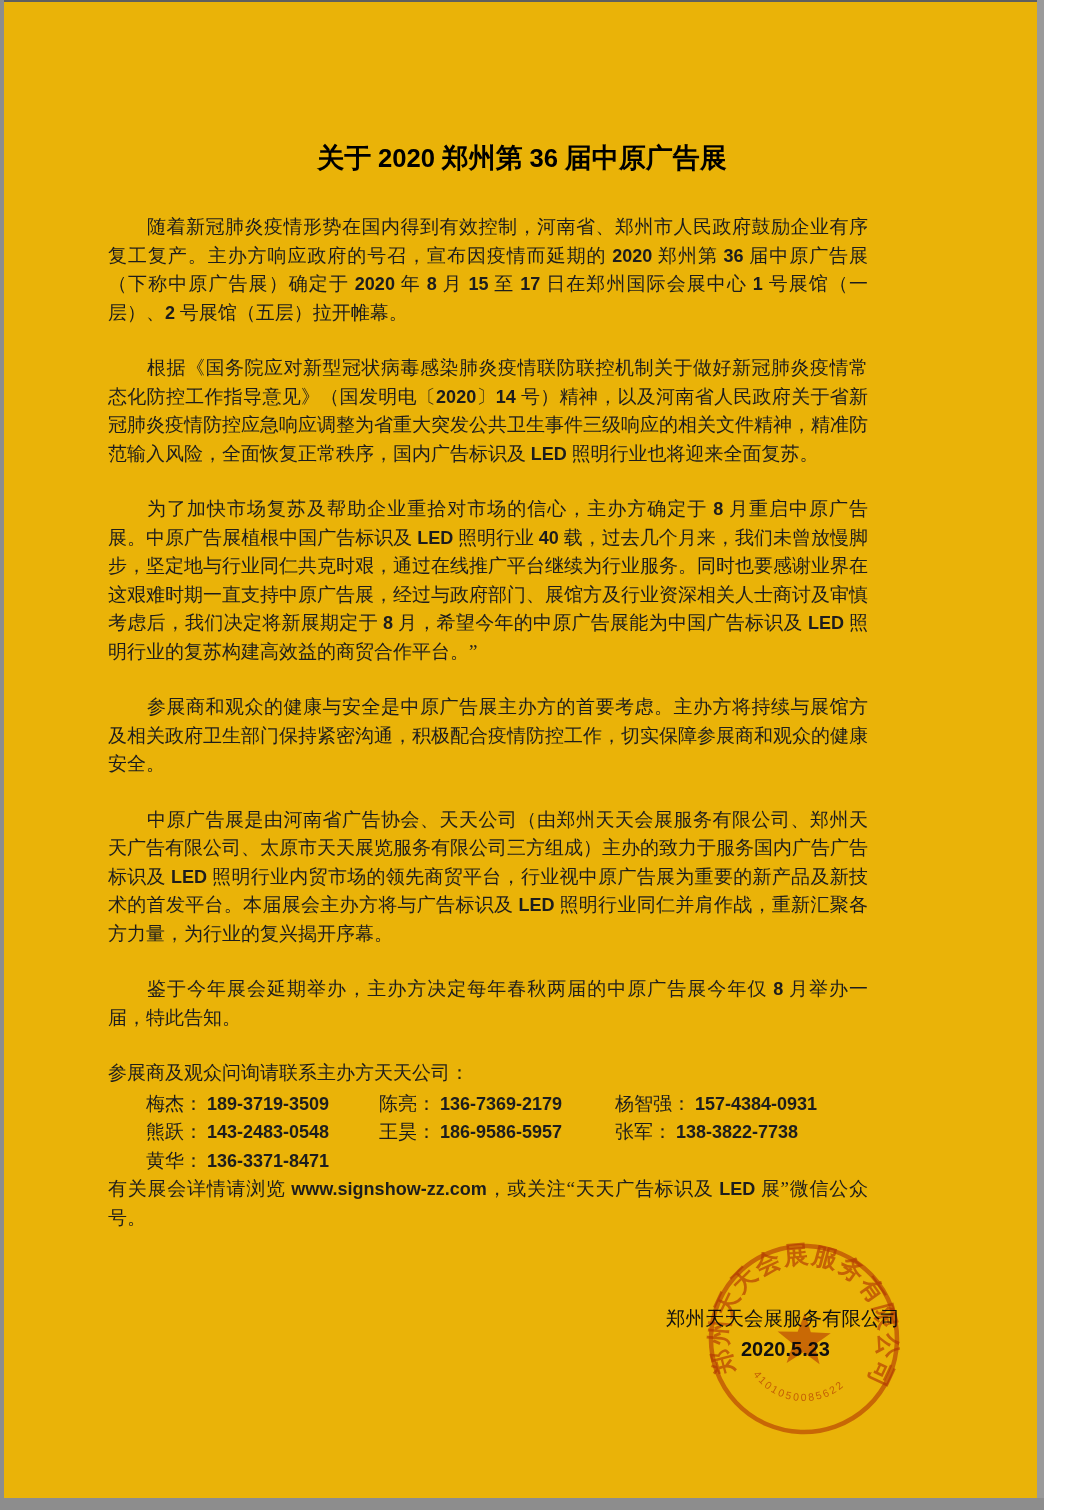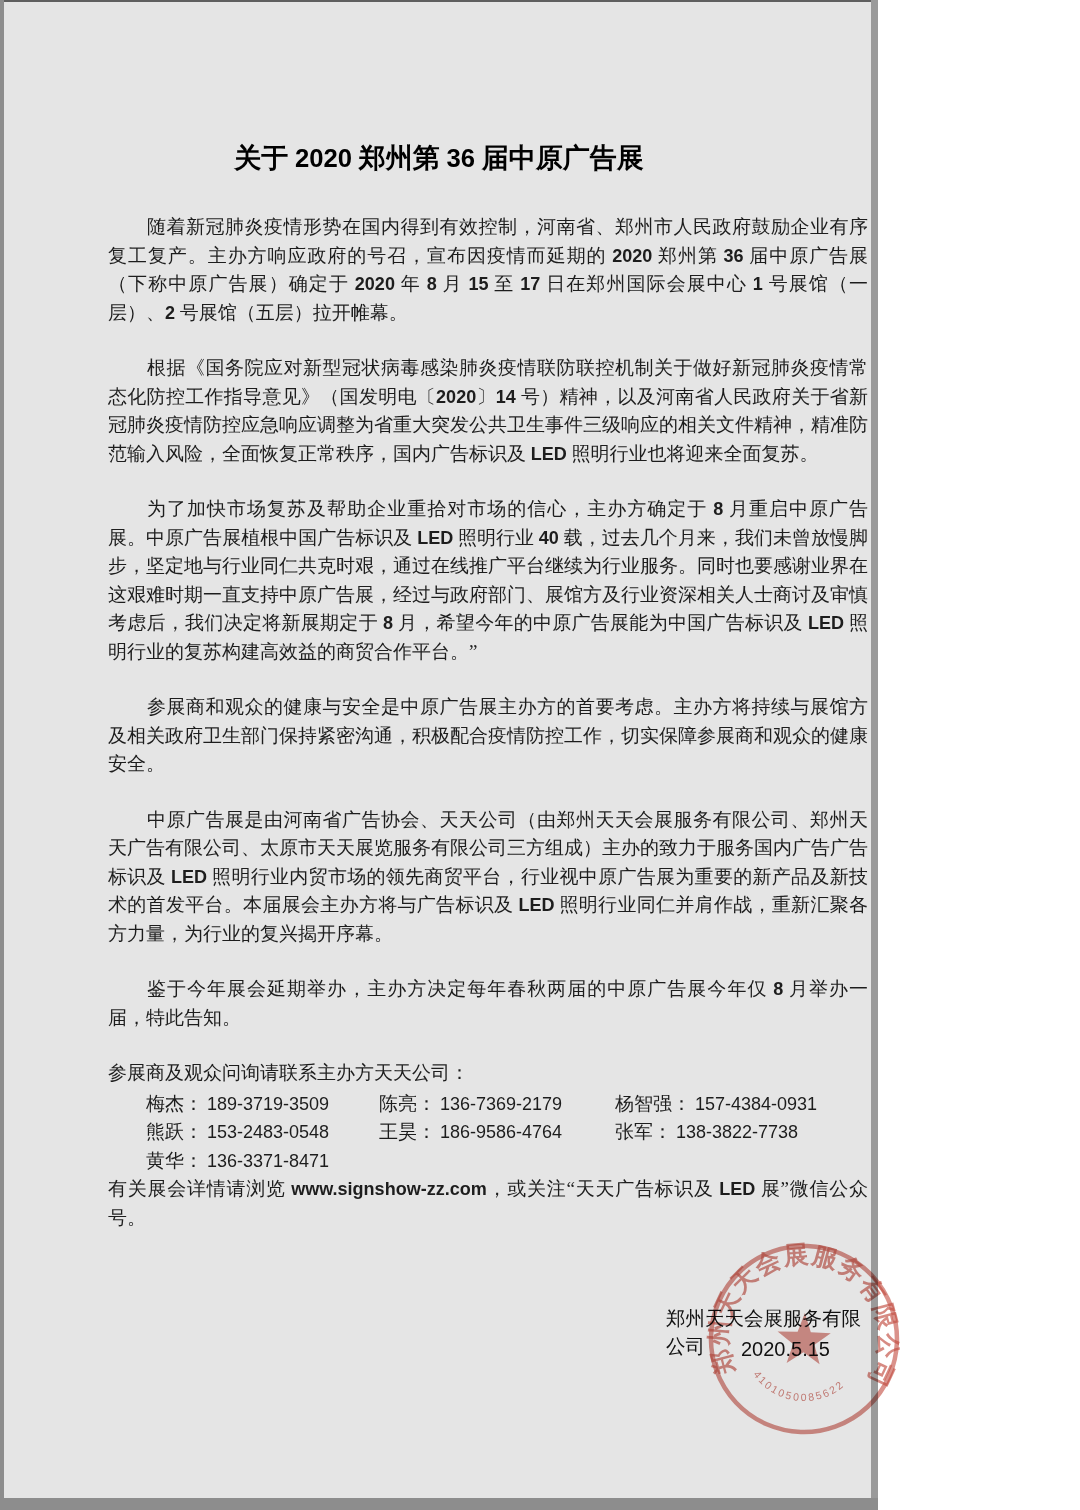--- a/index.html
+++ b/index.html
@@ -1,21 +1,21 @@
 <!DOCTYPE html>
 <html><head>
 <meta charset="utf-8">
 <style>
   html,body{margin:0;padding:0;}
   body{
     width:1080px;height:1510px;background:#ffffff;overflow:hidden;
     font-family:"Liberation Serif", serif;
   }
   .page{
-    position:relative;width:878px;height:1510px;background:#e5e5e5;color:#1d1d1d;
+    position:relative;width:1044px;height:1510px;background:#eab308;color:#1d1d1d;
   }
   
   .edge{position:absolute;background:#8d8d8d;}
   .edge-top{top:0;left:0;width:100%;height:2px;background:#5f5f5f;}
   .edge-left{top:0;left:0;width:4px;height:100%;}
   .edge-right{top:0;right:0;width:7px;height:100%;background:#9a9a9a;}
   .edge-bottom{bottom:0;left:0;width:100%;height:12px;}
 
   .title{
     margin:0;text-align:center;font-weight:bold;font-size:27px;line-height:30px;
@@ -25,21 +25,21 @@
   .title-2{padding-top:28px;}
 
   .doc-body{
     width:760px;margin:40px 0 0 108px;
     font-size:19px;line-height:28.5px;text-align:justify;
     color:#1d1d1d;
   }
   .doc-body p{margin:0 0 27px 0;}
   .para{text-indent:39px;}
   .lt{font-family:"Liberation Sans", sans-serif;font-weight:bold;font-size:0.95em;}
-  .c-phone,.sign-date{font-family:"Liberation Sans", sans-serif;font-weight:normal;}
+  .c-phone,.sign-date{font-family:"Liberation Sans", sans-serif;font-weight:bold;}
 
   .contact-intro{margin:20px 0 2px 0 !important;}
   .contact-grid{
     display:grid;grid-template-columns:233px 236px auto;
     padding-left:38px;line-height:28.5px;
   }
   .contact-cell{white-space:nowrap;}
   .c-phone{font-size:18px;margin-left:4px;}
   .website-line{margin:0 !important;}
 
@@ -82,38 +82,38 @@
       <div class="contact-cell">
         <span class="c-name">梅杰：</span><span class="c-phone">189-3719-3509</span>
       </div>
       <div class="contact-cell">
         <span class="c-name">陈亮：</span><span class="c-phone">136-7369-2179</span>
       </div>
       <div class="contact-cell">
         <span class="c-name">杨智强：</span><span class="c-phone">157-4384-0931</span>
       </div>
       <div class="contact-cell">
-        <span class="c-name">熊跃：</span><span class="c-phone">153-2483-0548</span>
+        <span class="c-name">熊跃：</span><span class="c-phone">143-2483-0548</span>
       </div>
       <div class="contact-cell">
-        <span class="c-name">王昊：</span><span class="c-phone">186-9586-4764</span>
+        <span class="c-name">王昊：</span><span class="c-phone">186-9586-5957</span>
       </div>
       <div class="contact-cell">
         <span class="c-name">张军：</span><span class="c-phone">138-3822-7738</span>
       </div>
       <div class="contact-cell">
         <span class="c-name">黄华：</span><span class="c-phone">136-3371-8471</span>
       </div>
     </div>
 
     <p class="website-line">有关展会详情请浏览 <span class="lt">www.signshow-zz.com</span>，或关注“天天广告标识及 <span class="lt">LED</span> 展”微信公众号。</p>
   </div>
 
   <div class="sign-company">郑州天天会展服务有限公司</div>
-  <div class="sign-date">2020.5.15</div>
+  <div class="sign-date">2020.5.23</div>
 
   <svg class="seal" viewBox="0 0 196 196">
     <circle cx="98" cy="99" r="93" fill="none" stroke="#c34f44" stroke-width="4.5" opacity="0.62"></circle>
     <defs>
       <path id="sealArcTop" d="M 32.2,137 A 76,76 0 1 1 163.8,137" fill="none"></path>
       <path id="sealArcBottom" d="M 47.2,134.6 A 62,62 0 0 0 148.8,134.6" fill="none"></path>
     </defs>
     <text font-size="25" fill="#c34f44" opacity="0.66" letter-spacing="1.5" font-family="Liberation Serif, serif" font-weight="bold">
       <textPath href="#sealArcTop" startOffset="4">郑州天天会展服务有限公司</textPath>
     </text>

